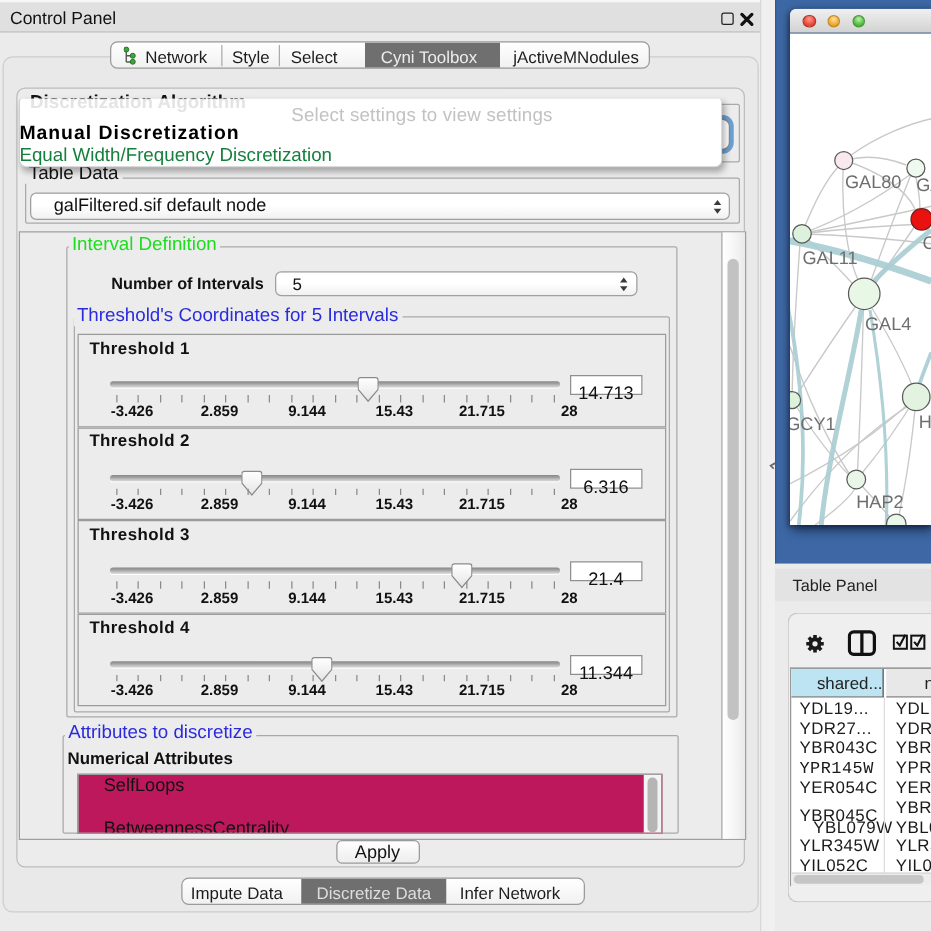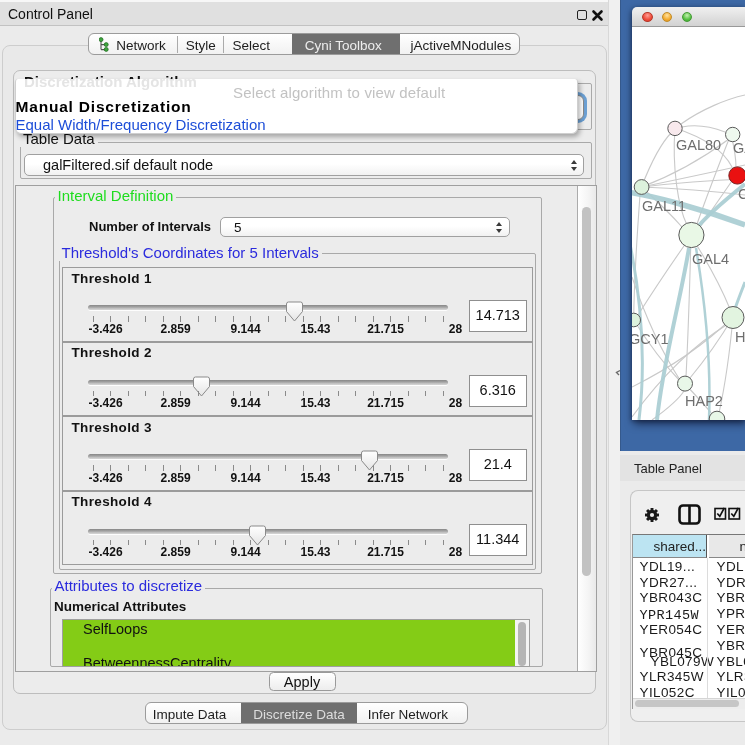--- a/index.html
+++ b/index.html
@@ -15,21 +15,21 @@
   .spin .up, .spin .dn { position:absolute; left:0; width:0; height:0;
         border-left:3px solid transparent; border-right:3px solid transparent; }
   .spin .up { border-bottom:4.5px solid #3a3a3a; top:0; }
   .spin .dn { border-top:4.5px solid #3a3a3a; bottom:0; }
   .tpanel { position:absolute; left:62px; width:470.5px; height:74.5px; border:1px solid #9b9b9b; background:#ececec; }
   .tlabel { position:absolute; left:8.5px; top:2.8px; font-size:13.5px; font-weight:bold; letter-spacing:0.35px; color:#111; }
   .track { position:absolute; left:25px; top:37px; width:360px; height:5px; border-radius:2.5px;
            background:linear-gradient(#878787,#a2a2a2 40%,#c6c6c6 75%,#d6d6d6);
            box-shadow:0 1px 0 rgba(255,255,255,0.9); }
   .thumb { position:absolute; top:33px; width:17px; height:21px; }
-  .vbox { position:absolute; left:406px; top:32px; width:57.5px; height:32px; background:#fff;
+  .vbox { position:absolute; left:393px; top:32px; width:57.5px; height:16px; background:#fff;
           border:1px solid #8f8f8f; font-size:14.5px; color:#111; text-align:center; line-height:28px; }
   .ticks { position:absolute; left:0; top:48px; }
   .tick { position:absolute; width:1px; height:5.5px; background:#8a8a8a; }
   .tnum { position:absolute; top:53.5px; font-size:12px; font-weight:bold; color:#111; transform:translateX(-50%); white-space:nowrap;margin-left:13px; }
 </style>
 </head>
 <body>
 
 <div class="abs" style="left:0;top:0;width:608px;height:745px;background:#ebebeb;"></div>
 
@@ -64,23 +64,23 @@
 
 <div class="groupbox" style="left:20px;top:83px;width:572px;height:47px;"></div>
 
 <div class="abs" style="left:24px;top:95px;width:560px;height:25px;border-radius:6px;box-shadow:0 0 0 3px #6b9fd2;background:#fff;border:1px solid #888;"></div>
 <div class="abs" style="left:24px;top:72.5px;font-size:15px;font-weight:bold;color:#111;">Discretization Algorithm</div>
 
 <div class="abs" style="left:15px;top:78.5px;width:563px;height:55.5px;background:#fff;border:1px solid #cfcfcf;border-top:none;border-radius:3px 3px 6px 6px;box-shadow:2px 3px 5px rgba(0,0,0,0.3);z-index:30;"></div>
 <div class="abs" style="left:24px;top:78.5px;width:230px;height:13px;overflow:hidden;z-index:31;">
   <div style="position:absolute;left:0;top:-6px;font-size:15px;font-weight:bold;color:#e4e4e4;white-space:nowrap;">Discretization Algorithm</div>
 </div>
-<div class="abs" style="left:233px;top:84px;font-size:15px;letter-spacing:0.15px;color:#c2c2c2;z-index:31;">Select algorithm to view default</div>
+<div class="abs" style="left:233px;top:84px;font-size:15px;letter-spacing:0.15px;color:#c2c2c2;z-index:31;">Select settings to view settings</div>
 <div class="abs" style="left:15.5px;top:98.3px;font-size:15.5px;letter-spacing:0.8px;font-weight:bold;color:#000;z-index:31;">Manual Discretization</div>
-<div class="abs" style="left:15.5px;top:116px;font-size:15px;color:#1d4ed8;z-index:31;">Equal Width/Frequency Discretization</div>
+<div class="abs" style="left:15.5px;top:116px;font-size:15px;color:#15803d;z-index:31;">Equal Width/Frequency Discretization</div>
 
 <div class="groupbox" style="left:20px;top:141.5px;width:572px;height:37px;"></div>
 <div class="gtitle" style="left:20px;top:130.5px;color:#111;">Table Data</div>
 <div class="combo" style="left:24px;top:153.5px;width:560px;height:22px;">
   <div class="ctext" style="left:18px;line-height:21px;font-size:14.5px;">galFiltered.sif default node</div>
   <div class="spin" style="right:5.8px;top:5.3px;height:11px;">
     <div class="up"></div>
       <div class="dn"></div>
   </div>
 </div>
@@ -278,21 +278,21 @@
     <div class="tnum" style="left:169.6px;">9.144</div>
     <div class="tnum" style="left:239.5px;">15.43</div>
     <div class="tnum" style="left:309.5px;">21.715</div>
     <div class="tnum" style="left:379.5px;">28</div>
   <div class="vbox">11.344</div>
 </div>
 
 <div class="groupbox" style="left:49.5px;top:587.5px;width:493px;height:79.5px;"></div>
 <div class="gtitle" style="left:51.5px;top:577.5px;color:#2b2bdd;">Attributes to discretize</div>
 <div class="abs" style="left:54px;top:598.5px;font-size:13.5px;font-weight:bold;color:#111;">Numerical Attributes</div>
-<div class="abs" style="left:62px;top:618.5px;width:467.5px;height:48px;background:#84cc16;border:1px solid #9f9f9f;overflow:hidden;">
+<div class="abs" style="left:62px;top:618.5px;width:467.5px;height:48px;background:#be185d;border:1px solid #9f9f9f;overflow:hidden;">
   <div style="position:absolute;left:20px;top:1.9px;font-size:14.5px;line-height:16px;color:#111;">SelfLoops</div>
   <div style="position:absolute;left:20px;top:35px;font-size:14.5px;line-height:16px;color:#111;">BetweennessCentrality</div>
   <div style="position:absolute;right:0;top:0;width:14px;height:48px;background:#f4f4f4;"></div>
   <div style="position:absolute;right:2.5px;top:2.5px;width:8.5px;height:44px;background:#b5b5b5;border-radius:4px;"></div>
 </div>
 
 <div class="abs" style="left:268.5px;top:672px;width:67px;height:18.5px;border:1px solid #9a9a9a;border-radius:4.5px;background:linear-gradient(#ffffff,#ededed);font-size:14.5px;color:#111;text-align:center;line-height:18px;">Apply</div>
 
 <div class="abs" style="left:144.5px;top:702px;width:323.8px;height:21.5px;border:1px solid #9b9b9b;border-radius:6px;background:linear-gradient(#ffffff,#f1f1f1);overflow:hidden;">
   <div class="abs" style="left:95.7px;top:0;width:115.5px;height:21.5px;background:#6f6f6f;"></div>

